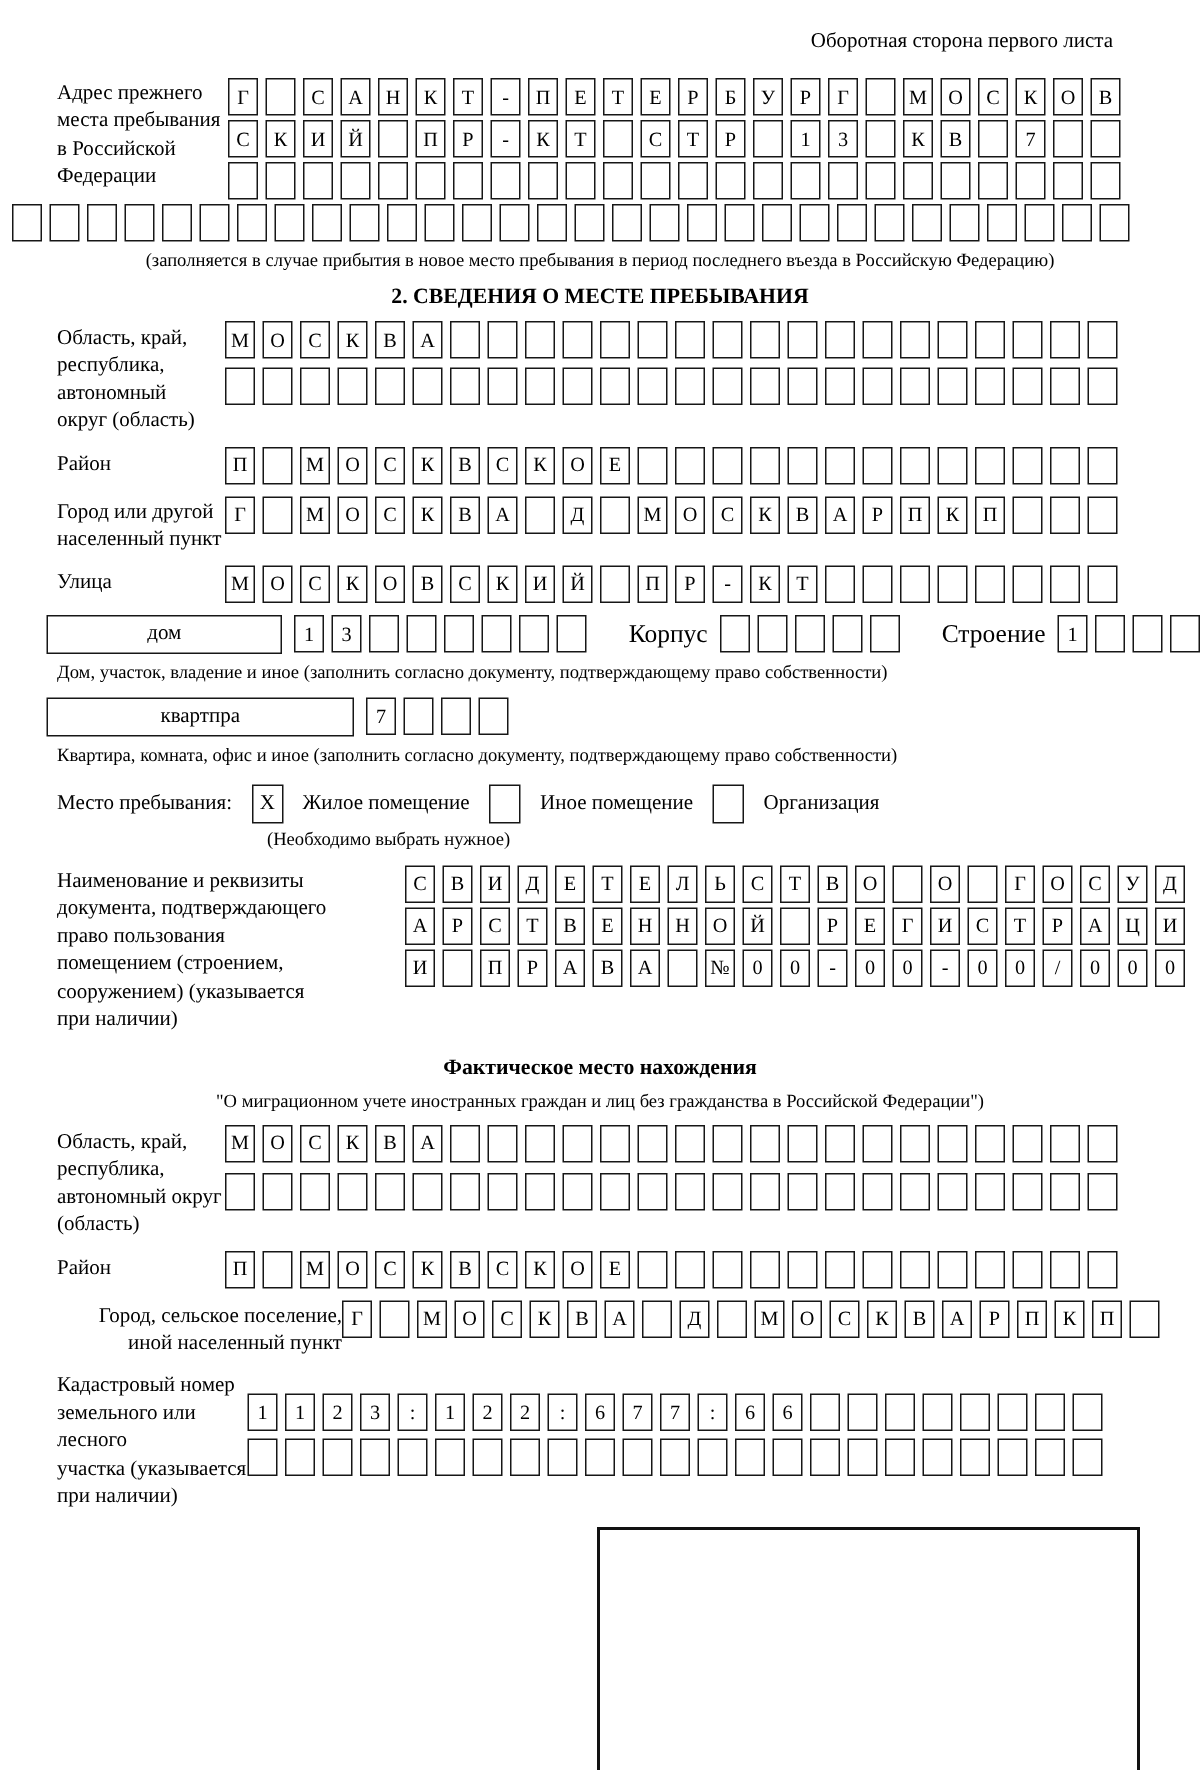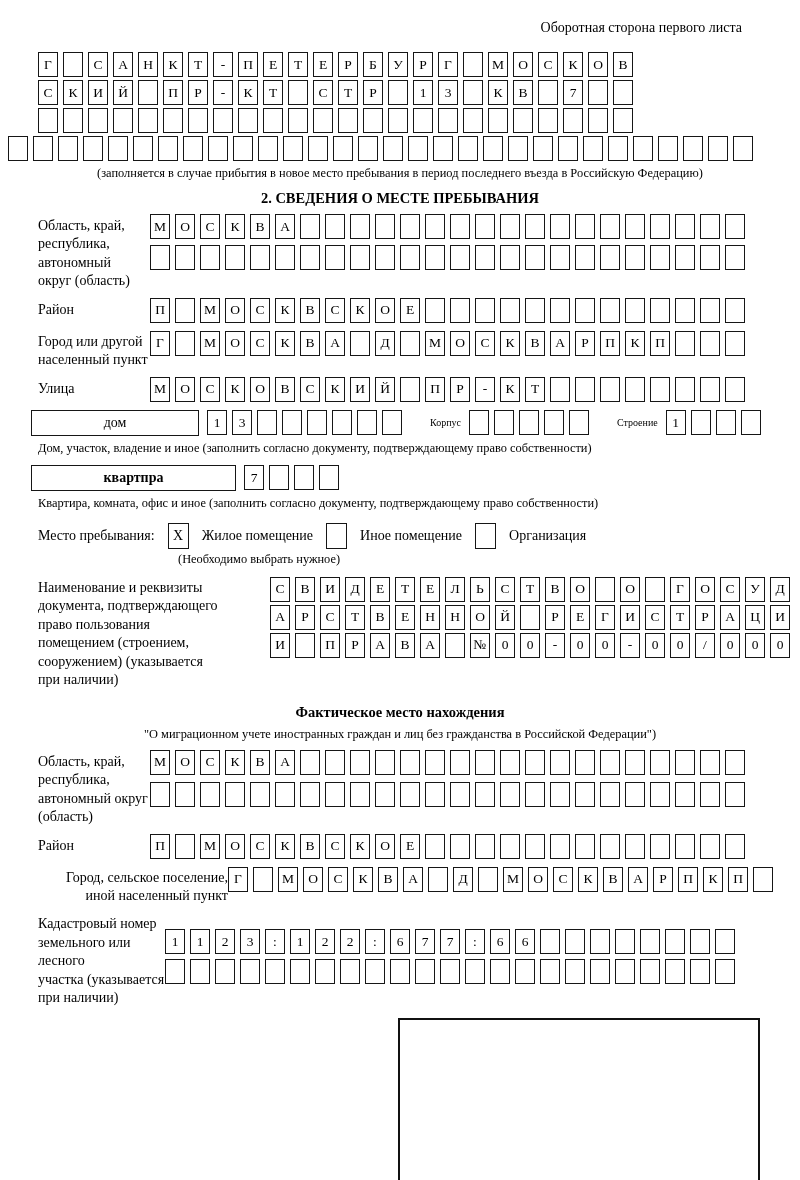--- a/index.html
+++ b/index.html
@@ -32,22 +32,22 @@
   .h2{font-weight:bold;font-size:14.5px;text-align:center;margin:9px 0 7px 0;}
   .h3{font-weight:bold;font-size:14.5px;text-align:center;margin:14px 0 6px 0;}
   .fieldrow{display:flex;margin:0 0 7px 38px;}
   .fieldrow .lbl{width:112px;flex:0 0 112px;padding-top:3px;}
   .domrow{display:flex;align-items:center;margin:8px 0 0 31px;gap:8px;}
   .wbox{
     border:1.5px solid #161616;height:26px;box-sizing:border-box;
     display:flex;align-items:center;justify-content:center;font-size:14px;
   }
   .wbox.dom{width:168px;}
-  .wbox.kv{width:205px;font-weight:bold;}
-  .inlbl{font-size:10px;margin-left:20px;}
+  .wbox.kv{width:205px;}
+  .inlbl{font-size:17px;margin-left:20px;}
   .note-left{margin:5px 0 0 38px;}
   .kvrow{display:flex;align-items:center;margin:9px 0 0 31px;gap:8px;}
   .placerow{display:flex;align-items:center;margin:12px 0 0 38px;gap:13px;font-size:14px;}
   .chk{
     width:21px;height:26px;border:1.5px solid #161616;box-sizing:border-box;
     display:flex;align-items:center;justify-content:center;font-size:14px;
   }
   .choose{margin:3px 0 0 178px;}
   .docrow{display:flex;margin:10px 0 0 38px;gap:32px;}
   .docrow .lbl{width:200px;flex:0 0 200px;padding-top:2px;}
@@ -60,20 +60,24 @@
   .gorod-grid{padding-top:1px;}
 </style>
 </head>
 <body>
 
 <div class="page">
 
   <div class="hdr-note">Оборотная сторона первого листа</div>
 
   <div class="sec1">
+    <div class="lbl ml">Адрес прежнего
+места пребывания
+в Российской
+Федерации</div>
     <div class="grids">
       <div class="cellrow">
           <span class="cell">Г</span>
           <span class="cell"></span>
           <span class="cell">С</span>
           <span class="cell">А</span>
           <span class="cell">Н</span>
           <span class="cell">К</span>
           <span class="cell">Т</span>
           <span class="cell">-</span>

